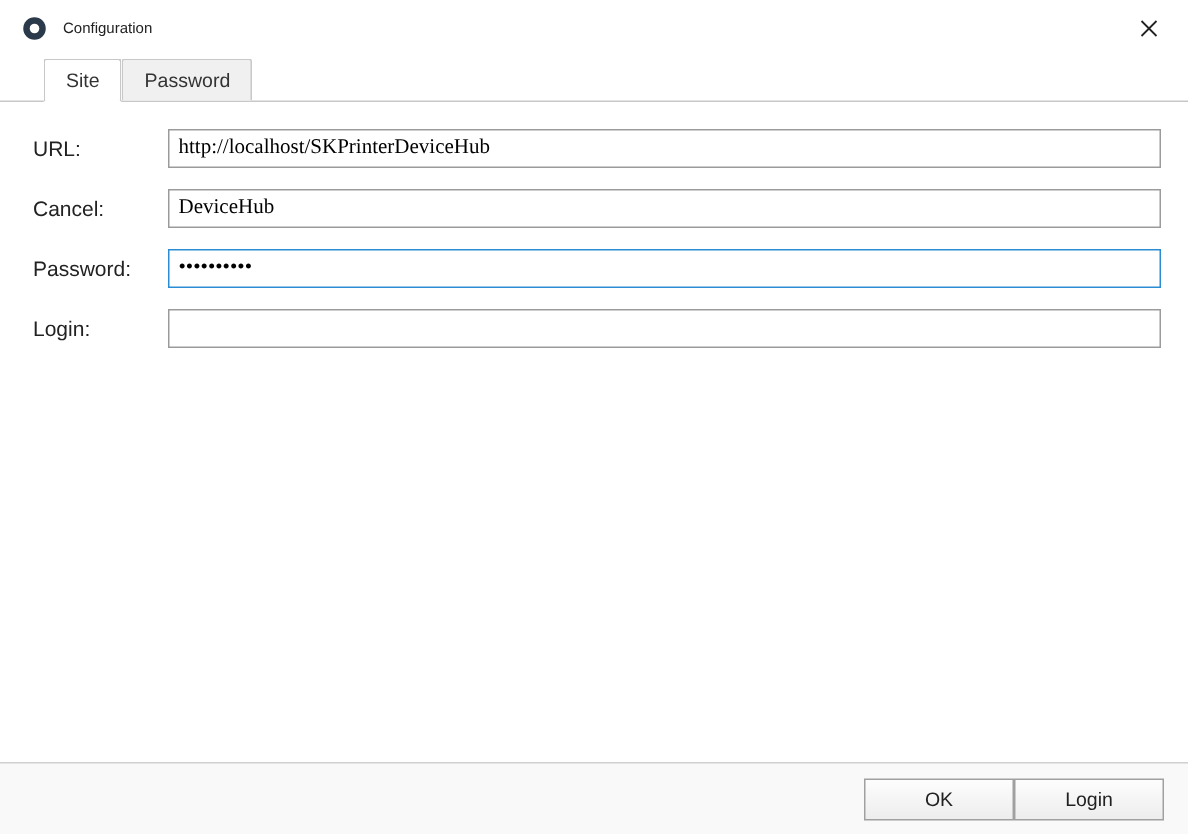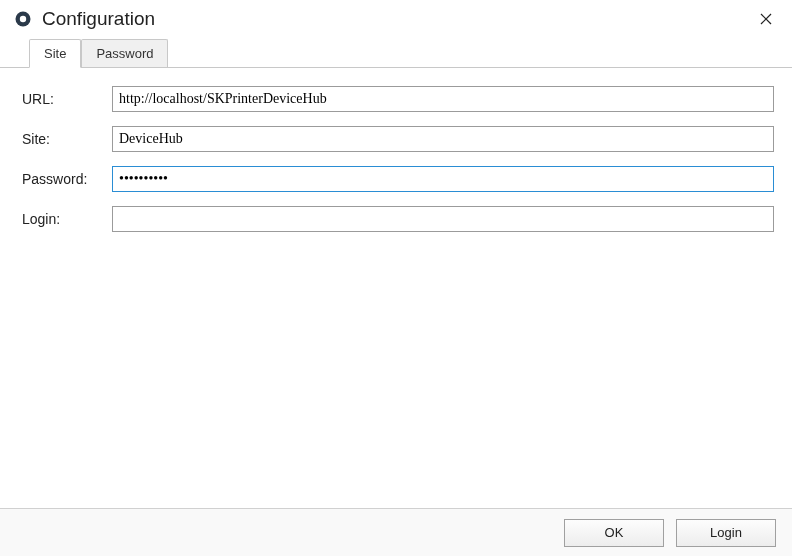--- a/index.html
+++ b/index.html
@@ -31,21 +31,21 @@
       gap: 10px;
     }
     .app-icon {
       width: 18px;
       height: 18px;
       display: inline-flex;
       align-items: center;
       justify-content: center;
     }
     .title-text {
-      font-size: 19px;
+      font-size: 10px;
       color: #222;
     }
     .close-icon {
       width: 36px;
       height: 28px;
       display: inline-flex;
       align-items: center;
       justify-content: center;
       font-size: 15px;
       color: #222;
@@ -113,21 +113,20 @@
       position: absolute;
       bottom: 0;
       left: 0;
       right: 0;
       height: 48px;
       border-top: 1px solid #d0d0d0;
       display: flex;
       align-items: center;
       justify-content: flex-end;
       padding-right: 16px;
-      gap: 12px;
       background: #f9f9f9;
     }
     .btn {
       min-width: 100px;
       height: 28px;
       border: 1px solid #a0a0a0;
       background: linear-gradient(#fdfdfd, #ededed);
       font-size: 13px;
       font-family: inherit;
       cursor: pointer;
@@ -159,21 +158,21 @@
   <div class="tab active">Site</div>
   <div class="tab inactive">Password</div>
 </div>
 
 <div class="form-area">
   <div class="form-row">
     <div class="form-label">URL:</div>
     <input type="text" class="form-input" value="http://localhost/SKPrinterDeviceHub" style="">
   </div>
   <div class="form-row">
-    <div class="form-label">Site:</div>
+    <div class="form-label">Cancel:</div>
     <input type="text" class="form-input" value="DeviceHub" style="">
   </div>
   <div class="form-row">
     <div class="form-label">Password:</div>
     <input type="text" class="form-input focused" value="••••••••••" style="">
   </div>
   <div class="form-row">
     <div class="form-label">Login:</div>
     <input type="text" class="form-input" value="" style="">
   </div>

